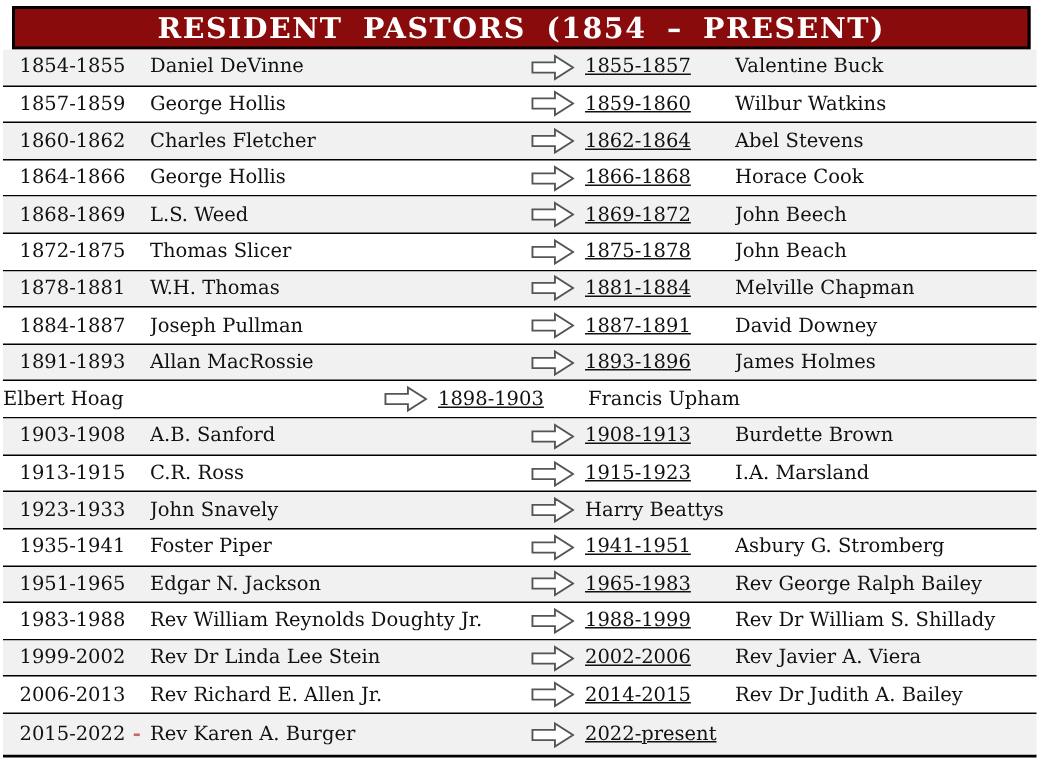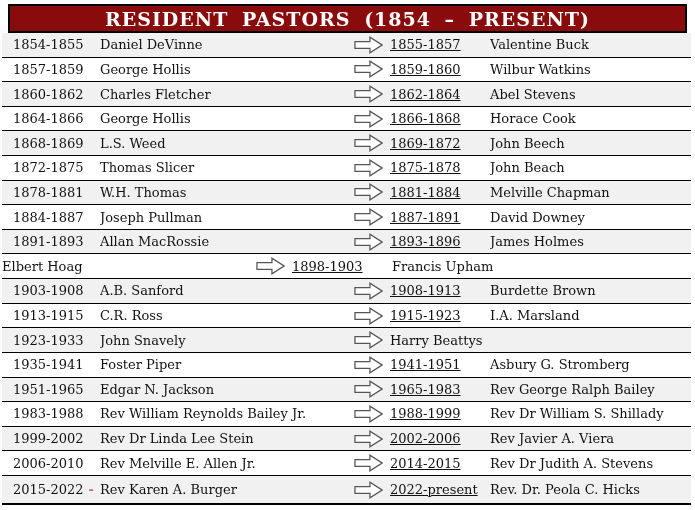--- a/index.html
+++ b/index.html
@@ -222,57 +222,56 @@
       <span class="cell c-arrow">
         <svg class="arrow-svg" width="29" height="18" viewBox="0 0 30 18">
           <path d="M1 5.5 H16.5 V1 L29 9 L16.5 17 V12.5 H1 Z" fill="#ffffff" stroke="var(--arrow-stroke)" stroke-width="1.3" stroke-linejoin="miter"></path>
         </svg>
       </span>
       <span class="cell c-ryears">1965-1983</span>
       <span class="cell c-rname">Rev George Ralph Bailey</span>
     </div>
       <div class="row">
       <span class="cell c-lyears"><span>1983-1988</span></span>
-      <span class="cell c-lname">Rev William Reynolds Bailey Jr.</span>
+      <span class="cell c-lname">Rev William Reynolds Doughty Jr.</span>
       <span class="cell c-arrow">
         <svg class="arrow-svg" width="29" height="18" viewBox="0 0 30 18">
           <path d="M1 5.5 H16.5 V1 L29 9 L16.5 17 V12.5 H1 Z" fill="#ffffff" stroke="var(--arrow-stroke)" stroke-width="1.3" stroke-linejoin="miter"></path>
         </svg>
       </span>
       <span class="cell c-ryears">1988-1999</span>
       <span class="cell c-rname">Rev Dr William S. Shillady</span>
     </div>
       <div class="row shaded">
       <span class="cell c-lyears"><span>1999-2002</span></span>
       <span class="cell c-lname">Rev Dr Linda Lee Stein</span>
       <span class="cell c-arrow">
         <svg class="arrow-svg" width="29" height="18" viewBox="0 0 30 18">
           <path d="M1 5.5 H16.5 V1 L29 9 L16.5 17 V12.5 H1 Z" fill="#ffffff" stroke="var(--arrow-stroke)" stroke-width="1.3" stroke-linejoin="miter"></path>
         </svg>
       </span>
       <span class="cell c-ryears">2002-2006</span>
       <span class="cell c-rname">Rev Javier A. Viera</span>
     </div>
       <div class="row">
-      <span class="cell c-lyears"><span>2006-2010</span></span>
-      <span class="cell c-lname">Rev Melville E. Allen Jr.</span>
+      <span class="cell c-lyears"><span>2006-2013</span></span>
+      <span class="cell c-lname">Rev Richard E. Allen Jr.</span>
       <span class="cell c-arrow">
         <svg class="arrow-svg" width="29" height="18" viewBox="0 0 30 18">
           <path d="M1 5.5 H16.5 V1 L29 9 L16.5 17 V12.5 H1 Z" fill="#ffffff" stroke="var(--arrow-stroke)" stroke-width="1.3" stroke-linejoin="miter"></path>
         </svg>
       </span>
       <span class="cell c-ryears">2014-2015</span>
-      <span class="cell c-rname">Rev Dr Judith A. Stevens</span>
+      <span class="cell c-rname">Rev Dr Judith A. Bailey</span>
     </div>
       <div class="row shaded">
       <span class="cell c-lyears"><span>2015-2022</span><span class="suffix">-</span></span>
       <span class="cell c-lname">Rev Karen A. Burger</span>
       <span class="cell c-arrow">
         <svg class="arrow-svg" width="29" height="18" viewBox="0 0 30 18">
           <path d="M1 5.5 H16.5 V1 L29 9 L16.5 17 V12.5 H1 Z" fill="#ffffff" stroke="var(--arrow-stroke)" stroke-width="1.3" stroke-linejoin="miter"></path>
         </svg>
       </span>
       <span class="cell c-ryears">2022-present</span>
-      <span class="cell c-rname">Rev. Dr. Peola C. Hicks</span>
     </div>
     </div>
 
 </div>
 
 </body></html>

